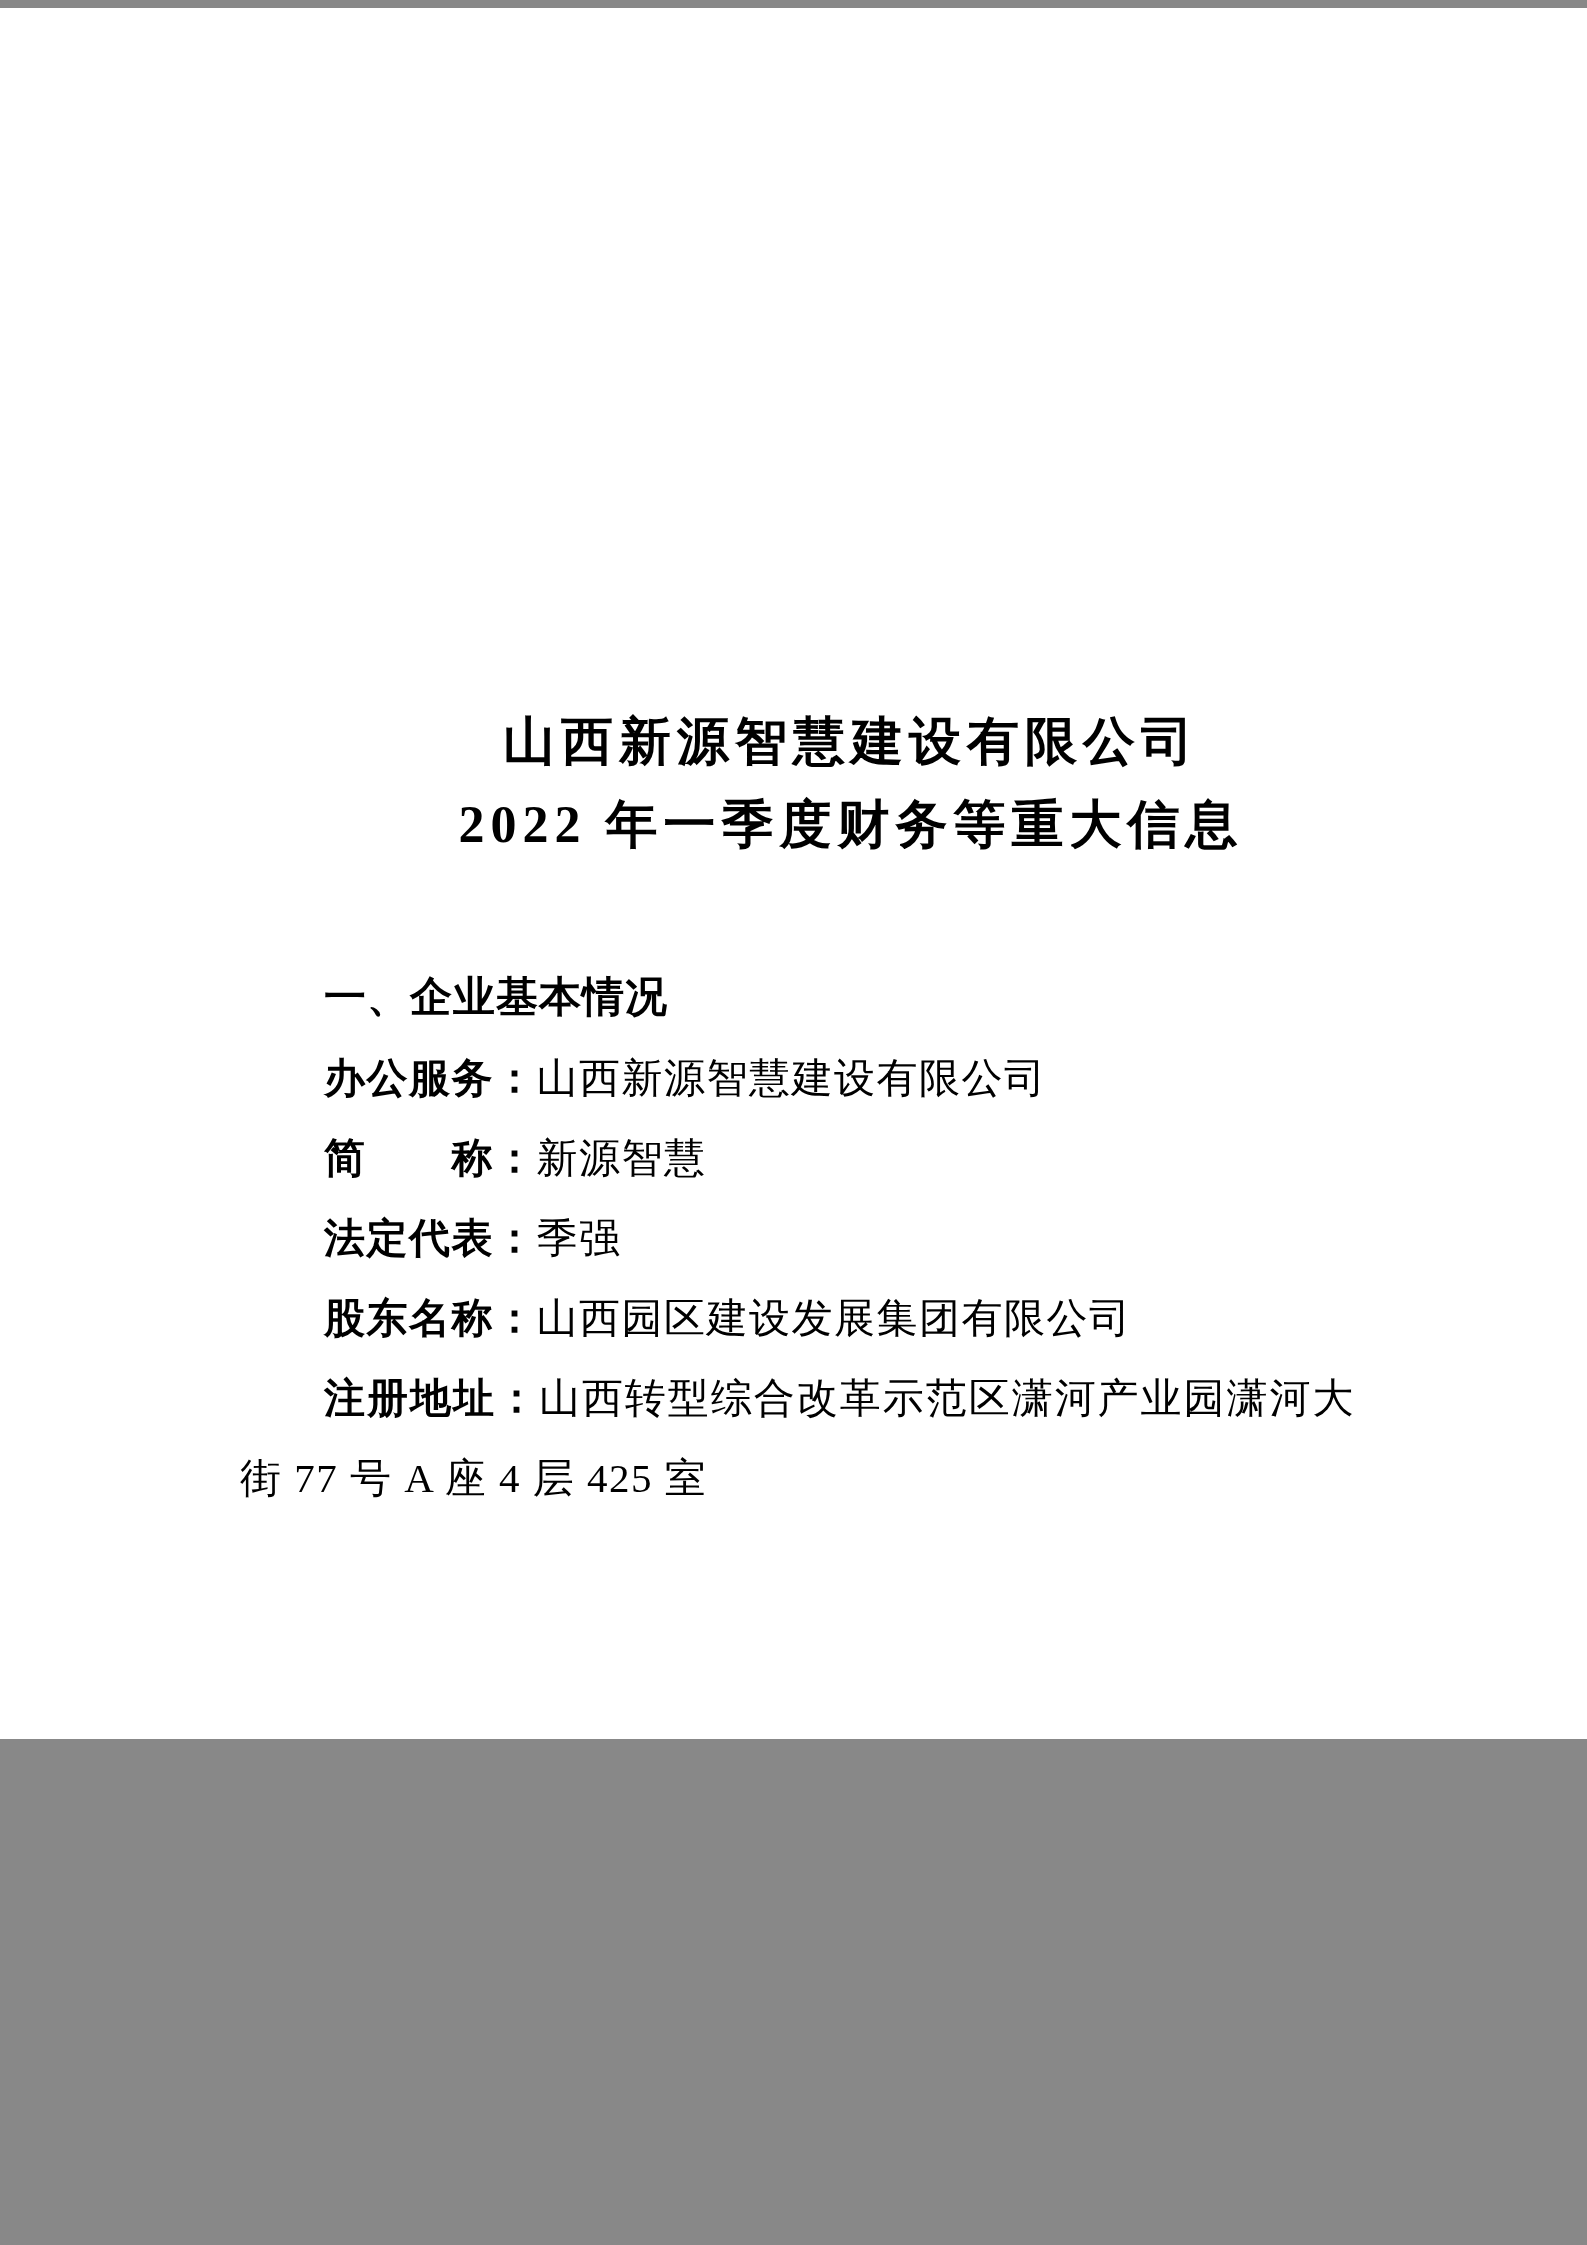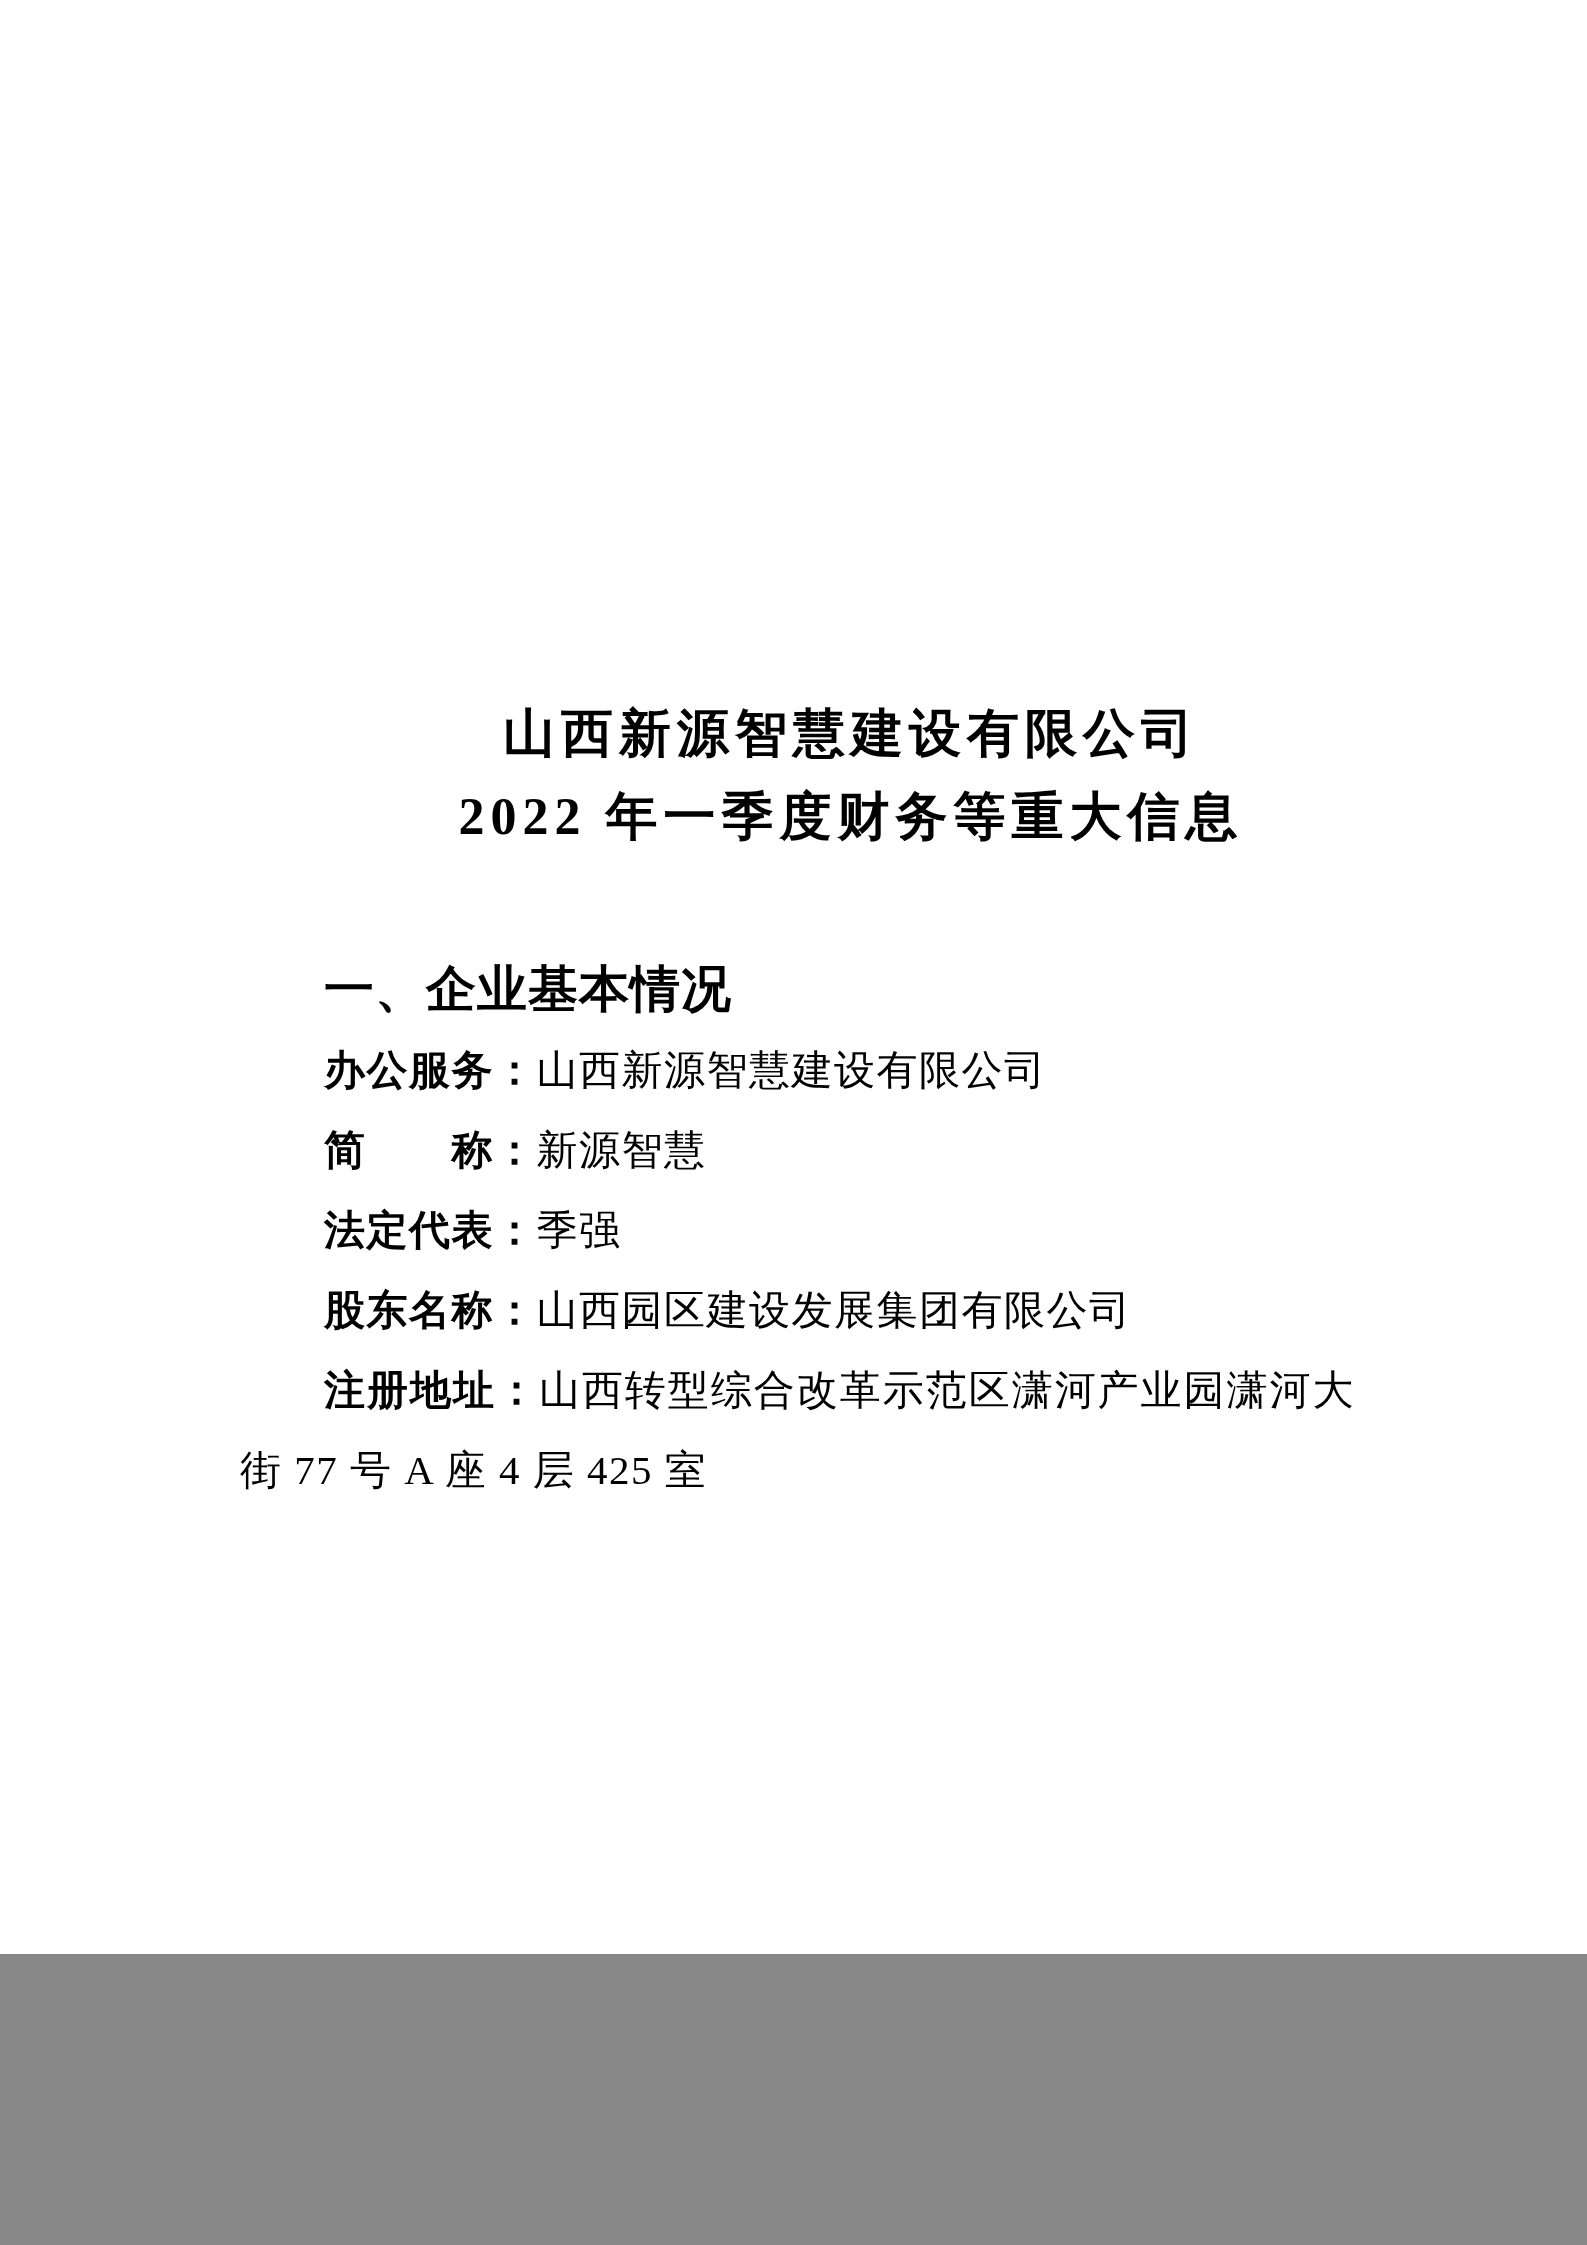--- a/index.html
+++ b/index.html
@@ -3,22 +3,22 @@
 <meta charset="utf-8">
 <style>
   html, body {
     margin: 0;
     padding: 0;
     background: #888;
   }
   .page {
     position: relative;
     width: 1587px;
-    height: 1954px;
-    margin: 0 auto;
+    height: 1731px;
+    margin: 8px auto;
     background: #ffffff;
     color: #000000;
     overflow: hidden;
   }
   
   .doc-title {
     position: absolute;
     top: 692px;
     left: 340px;
     right: 225px;
@@ -36,21 +36,21 @@
     top: 948px;
     left: 240px;
     width: 1115px;
     font-family: "Liberation Serif", "DejaVu Serif", serif;
     font-size: 41px;
     color: #000000;
   }
   .section-heading {
     font-family: "Liberation Sans", "DejaVu Sans", sans-serif;
     font-weight: 700;
-    font-size: 50px;
+    font-size: 42px;
     line-height: 82px;
     letter-spacing: 1px;
     margin: 0 0 0 84px;
   }
   .field {
     margin: 0;
     line-height: 80px;
     text-indent: 84px;
     text-align: justify;
     letter-spacing: 1.5px;

